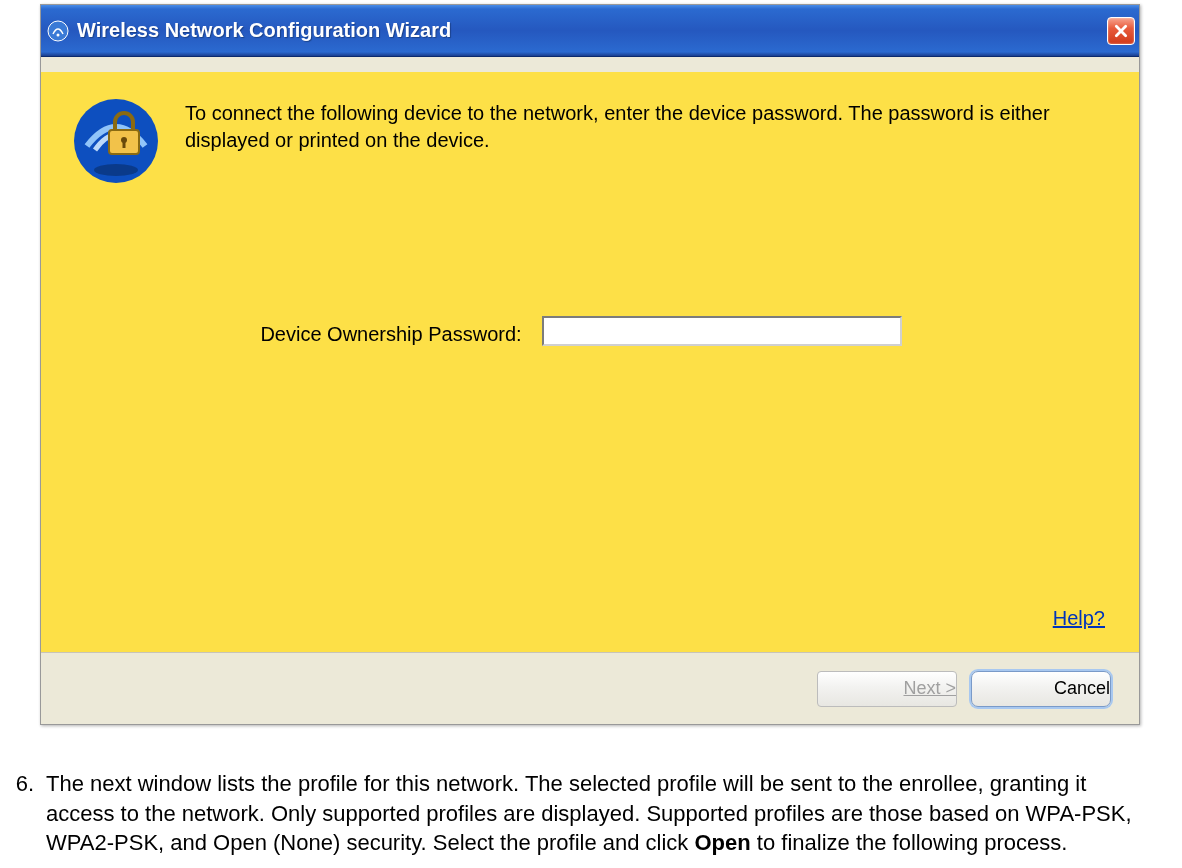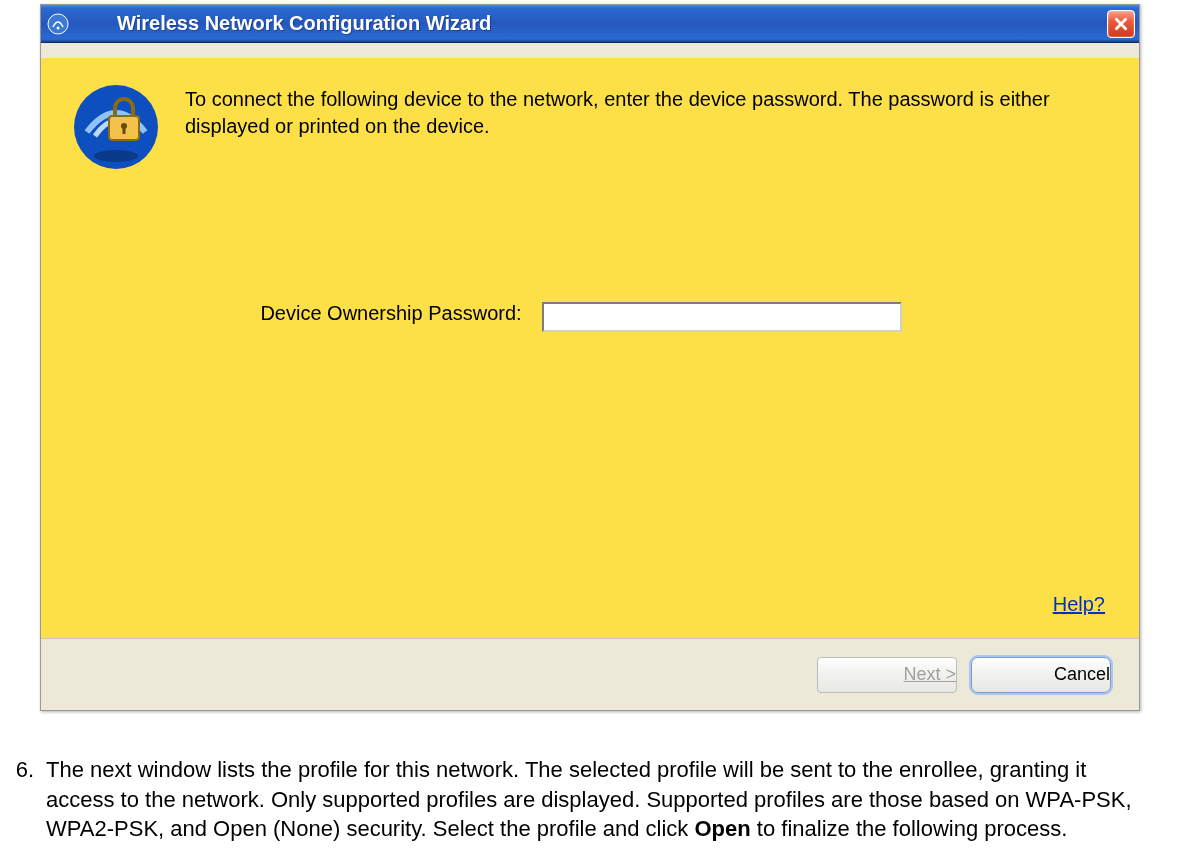--- a/index.html
+++ b/index.html
@@ -15,27 +15,26 @@
       padding: 0 20px 0 40px;
     }
     .dialog {
       width: 1100px;
       margin-top: 4px;
       border: 1px solid #999;
       background: #ece9d8;
       box-shadow: 1px 1px 3px rgba(0,0,0,0.3);
     }
     .titlebar {
-      height: 38px;
+      height: 52px;
       background: linear-gradient(to bottom, #4a8de8 0%, #2b6ad0 8%, #2558bf 50%, #2b6ad0 92%, #1a3e8e 100%);
       border-bottom: 1px solid #0a2a6e;
       display: flex;
       align-items: center;
       padding: 0 4px 0 6px;
-      gap: 40px;
     }
     .titlebar-icon {
       width: 22px; height: 22px; flex-shrink: 0;
       display: flex; align-items: center; justify-content: center;
     }
     .titlebar-text {
       color: #fff;
       font-size: 20px;
       font-weight: bold;
       margin-left: 8px;
@@ -69,21 +68,21 @@
     .instruction-text {
       font-size: 20px;
       color: #000;
       line-height: 1.35;
       padding-top: 4px;
       padding-right: 10px;
     }
     .form-row {
       margin-top: 130px;
       display: flex;
-      align-items: flex-start;
+      align-items: flex-end;
       justify-content: center;
       gap: 20px;
     }
     .form-label {
       font-size: 20px;
       color: #000;
     }
     .form-input {
       width: 360px;
       height: 30px;

